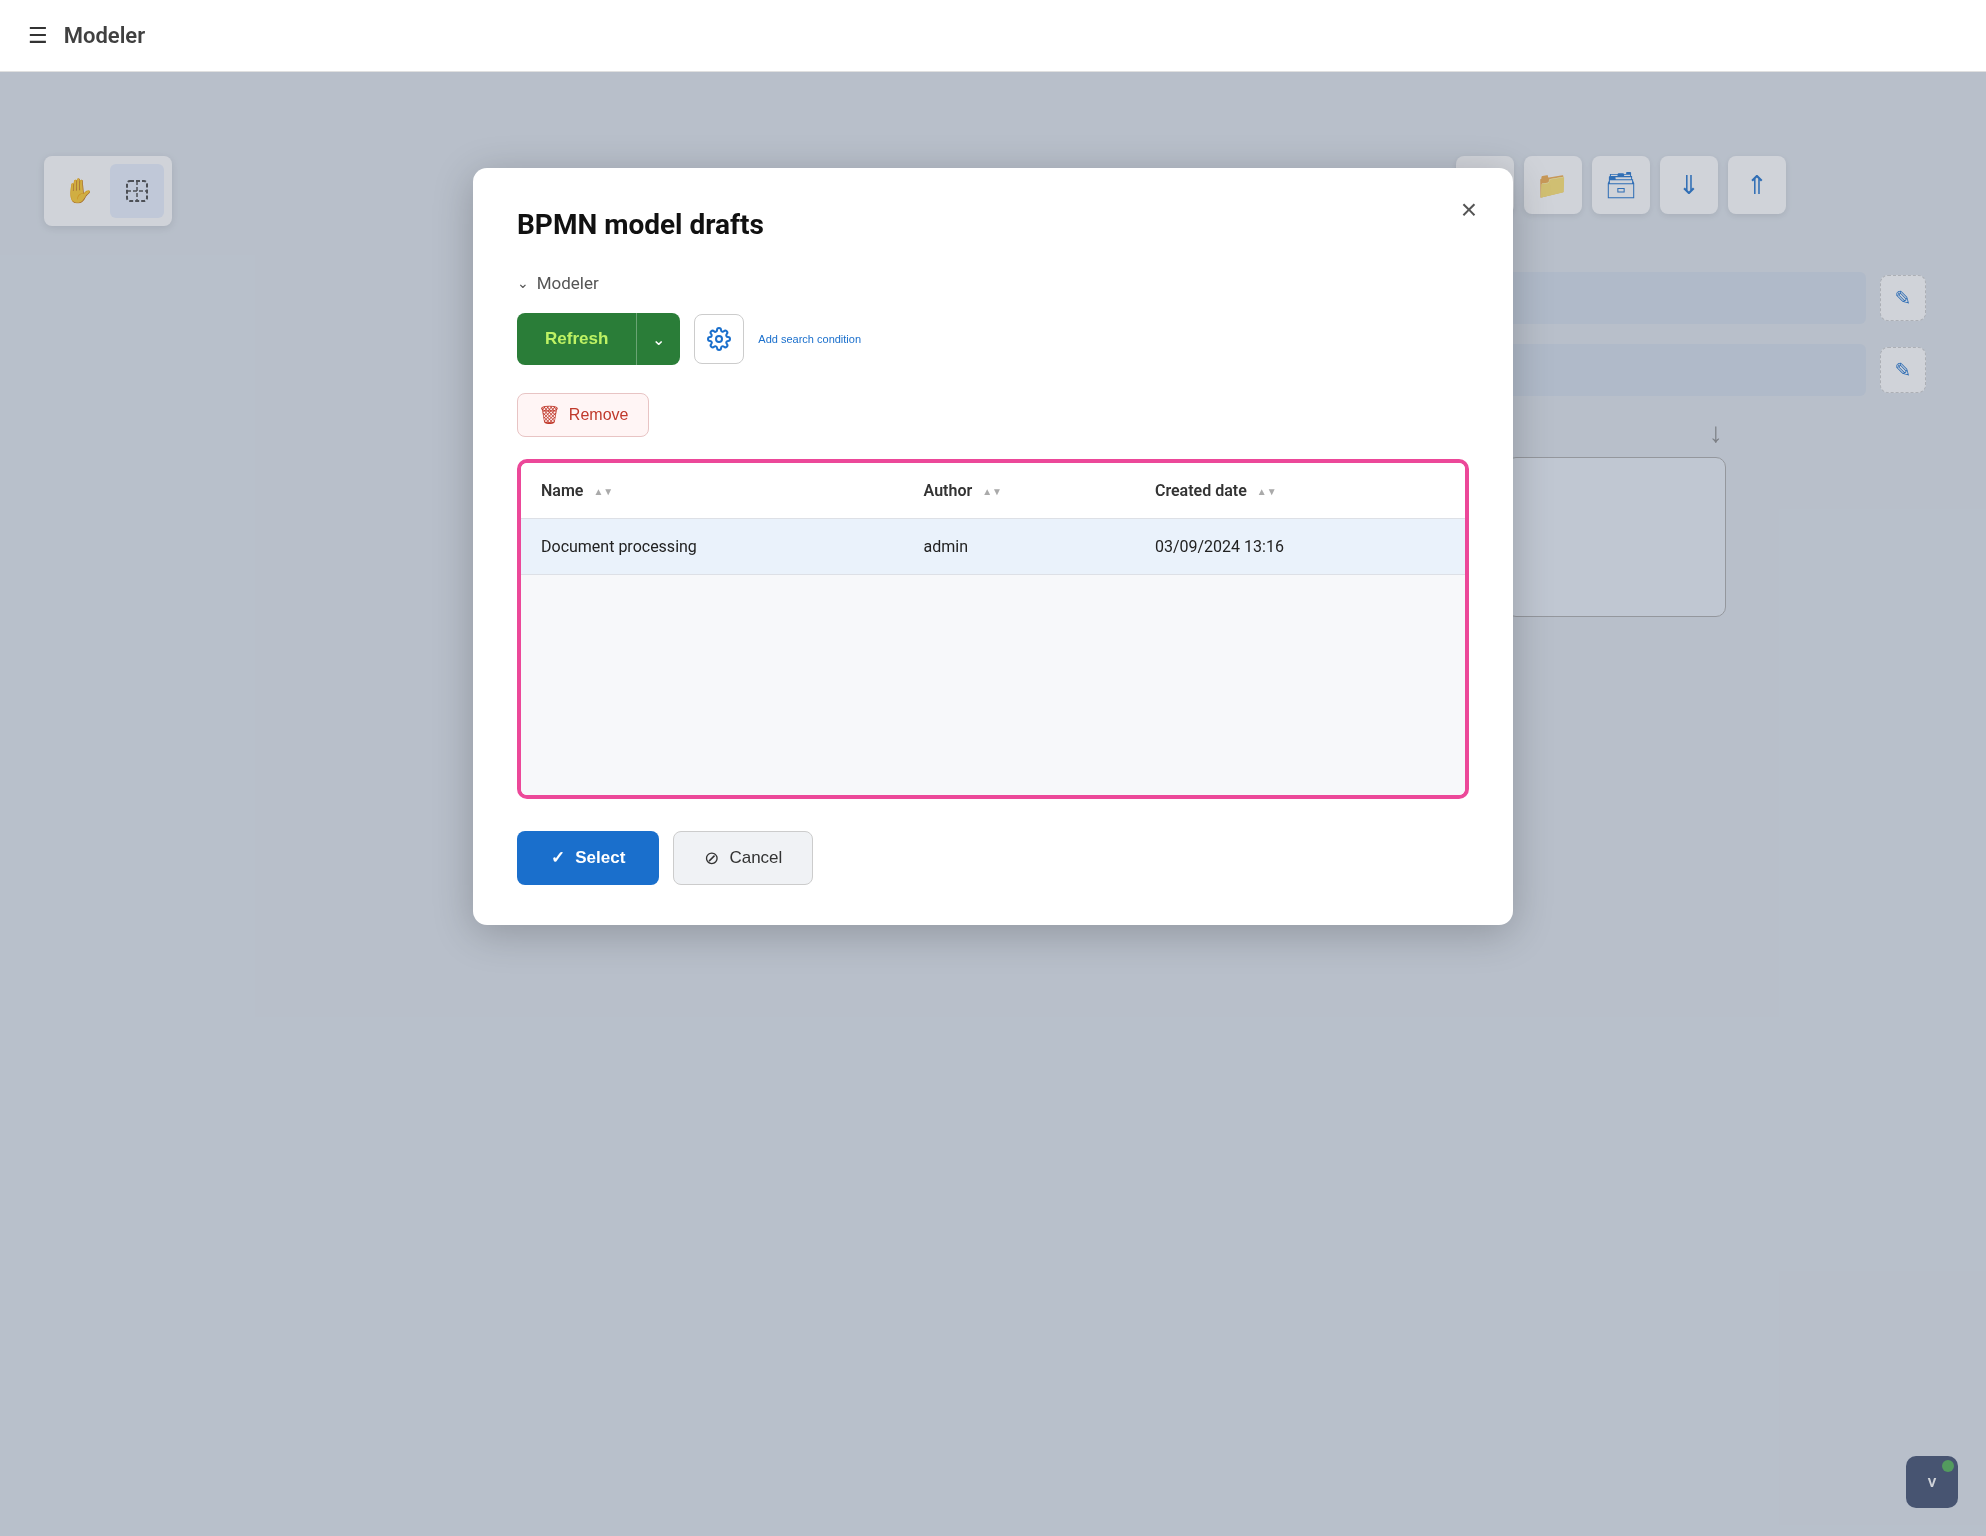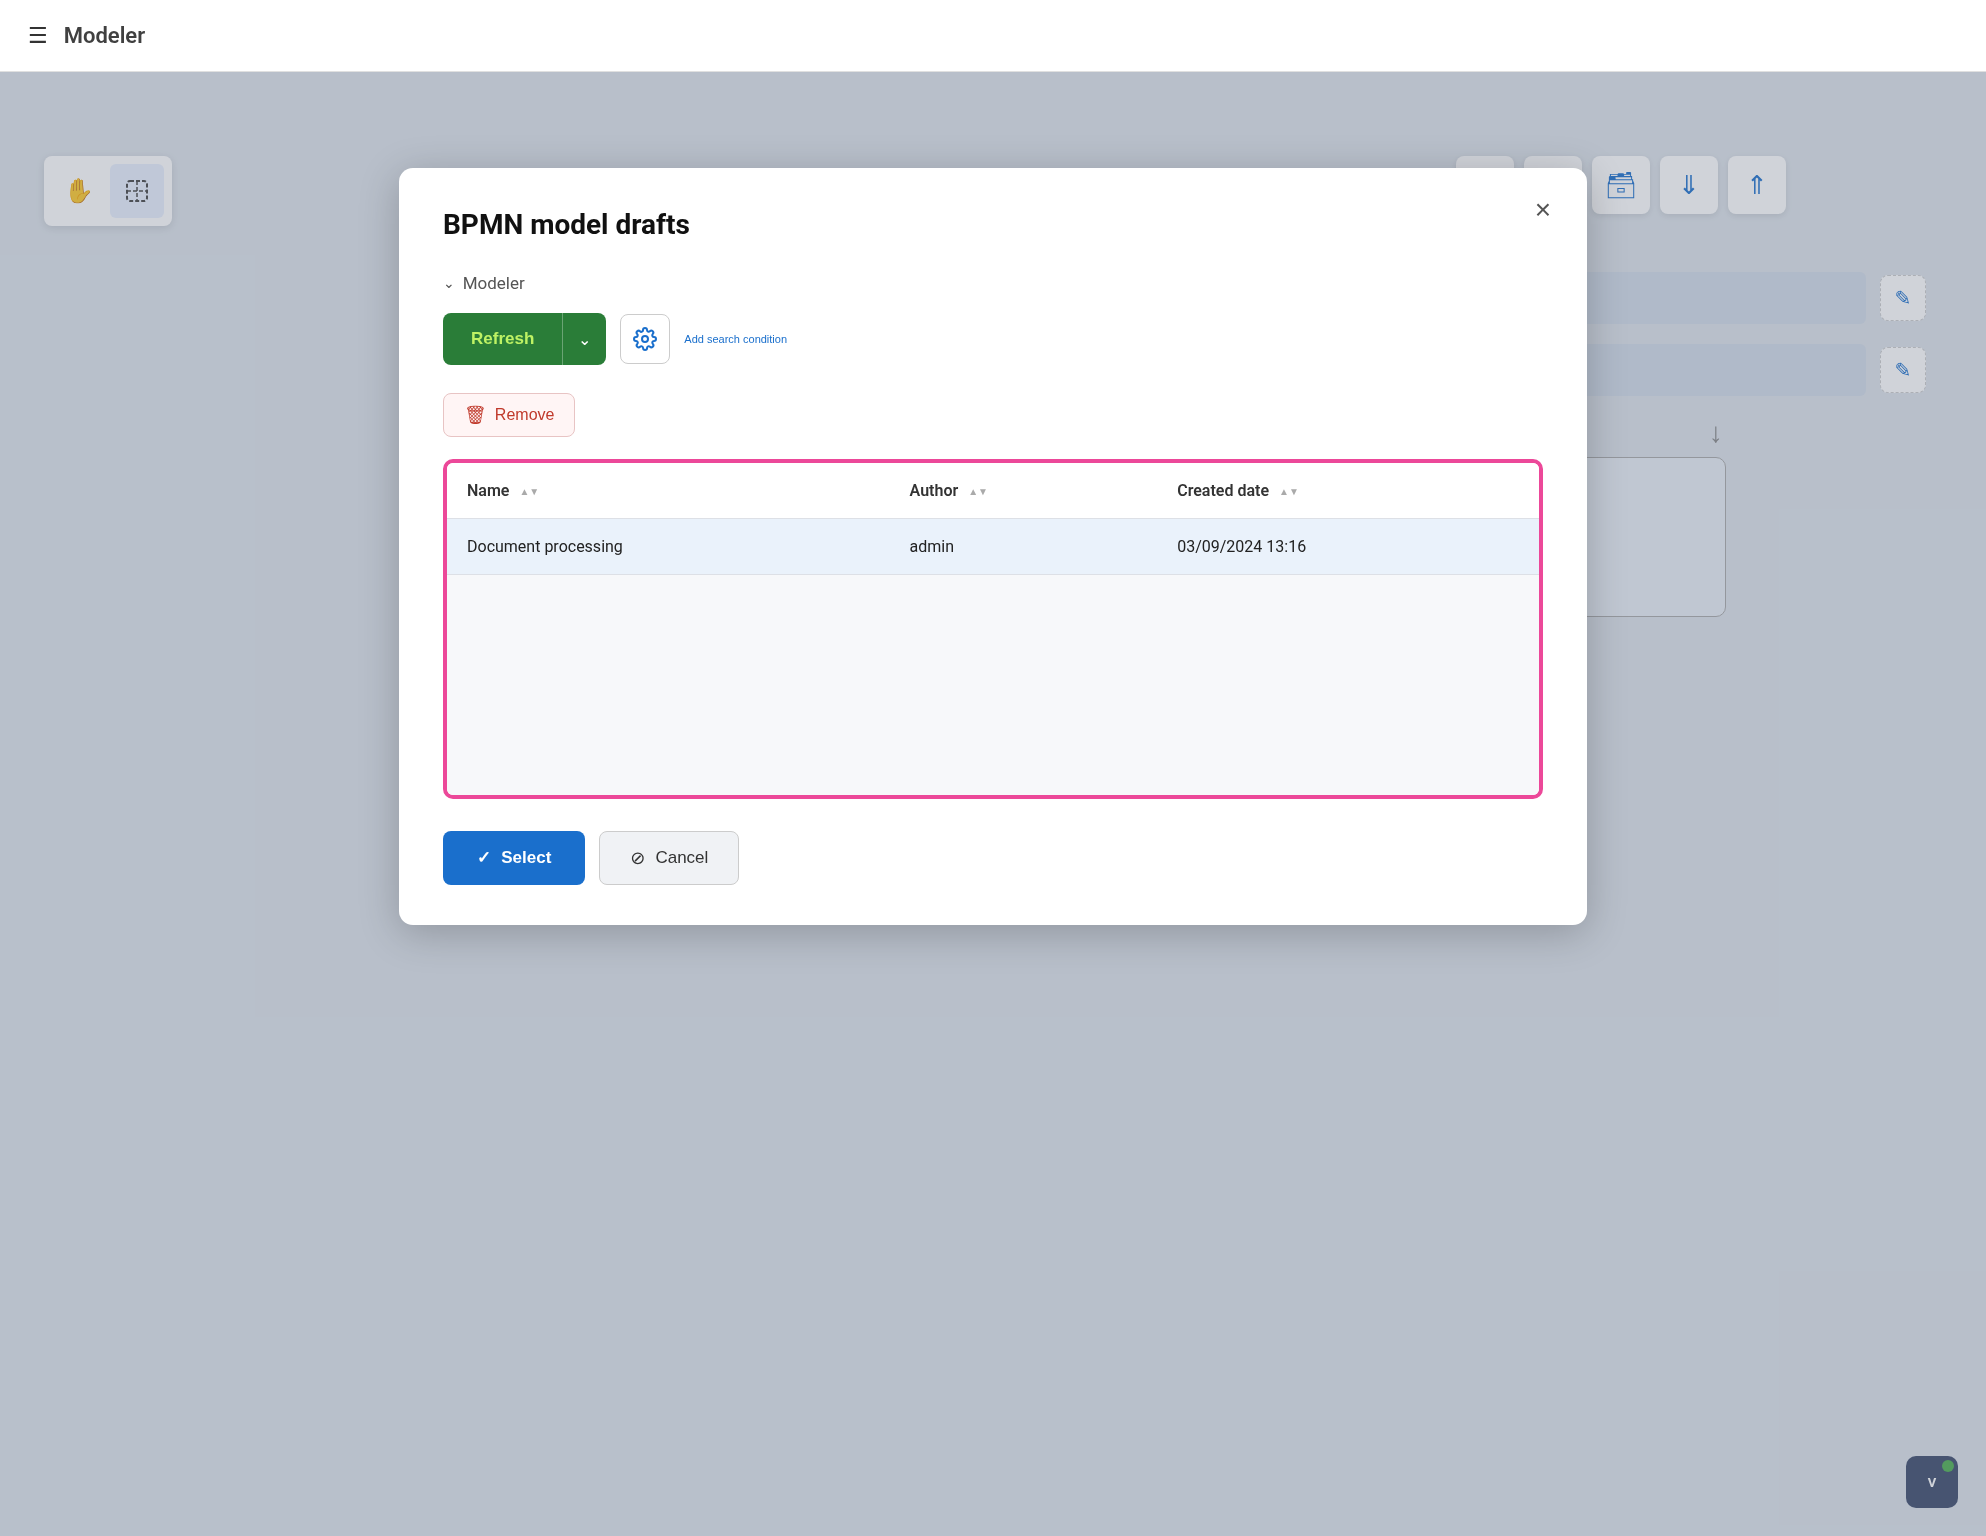--- a/index.html
+++ b/index.html
@@ -164,21 +164,21 @@
       align-items: flex-start;
       justify-content: flex-start;
       padding-top: 72px;
     }
 
     
     .dialog {
       background: #fff;
       border-radius: 14px;
       box-shadow: 0 8px 40px rgba(0,0,0,0.22);
-      width: 1188px;
+      width: 1040px;
       margin: 24px auto 0 auto;
       padding: 40px 44px 40px 44px;
       position: relative;
     }
 
     .dialog-title {
       font-size: 28px;
       font-weight: 700;
       color: #111;
       margin-bottom: 32px;

